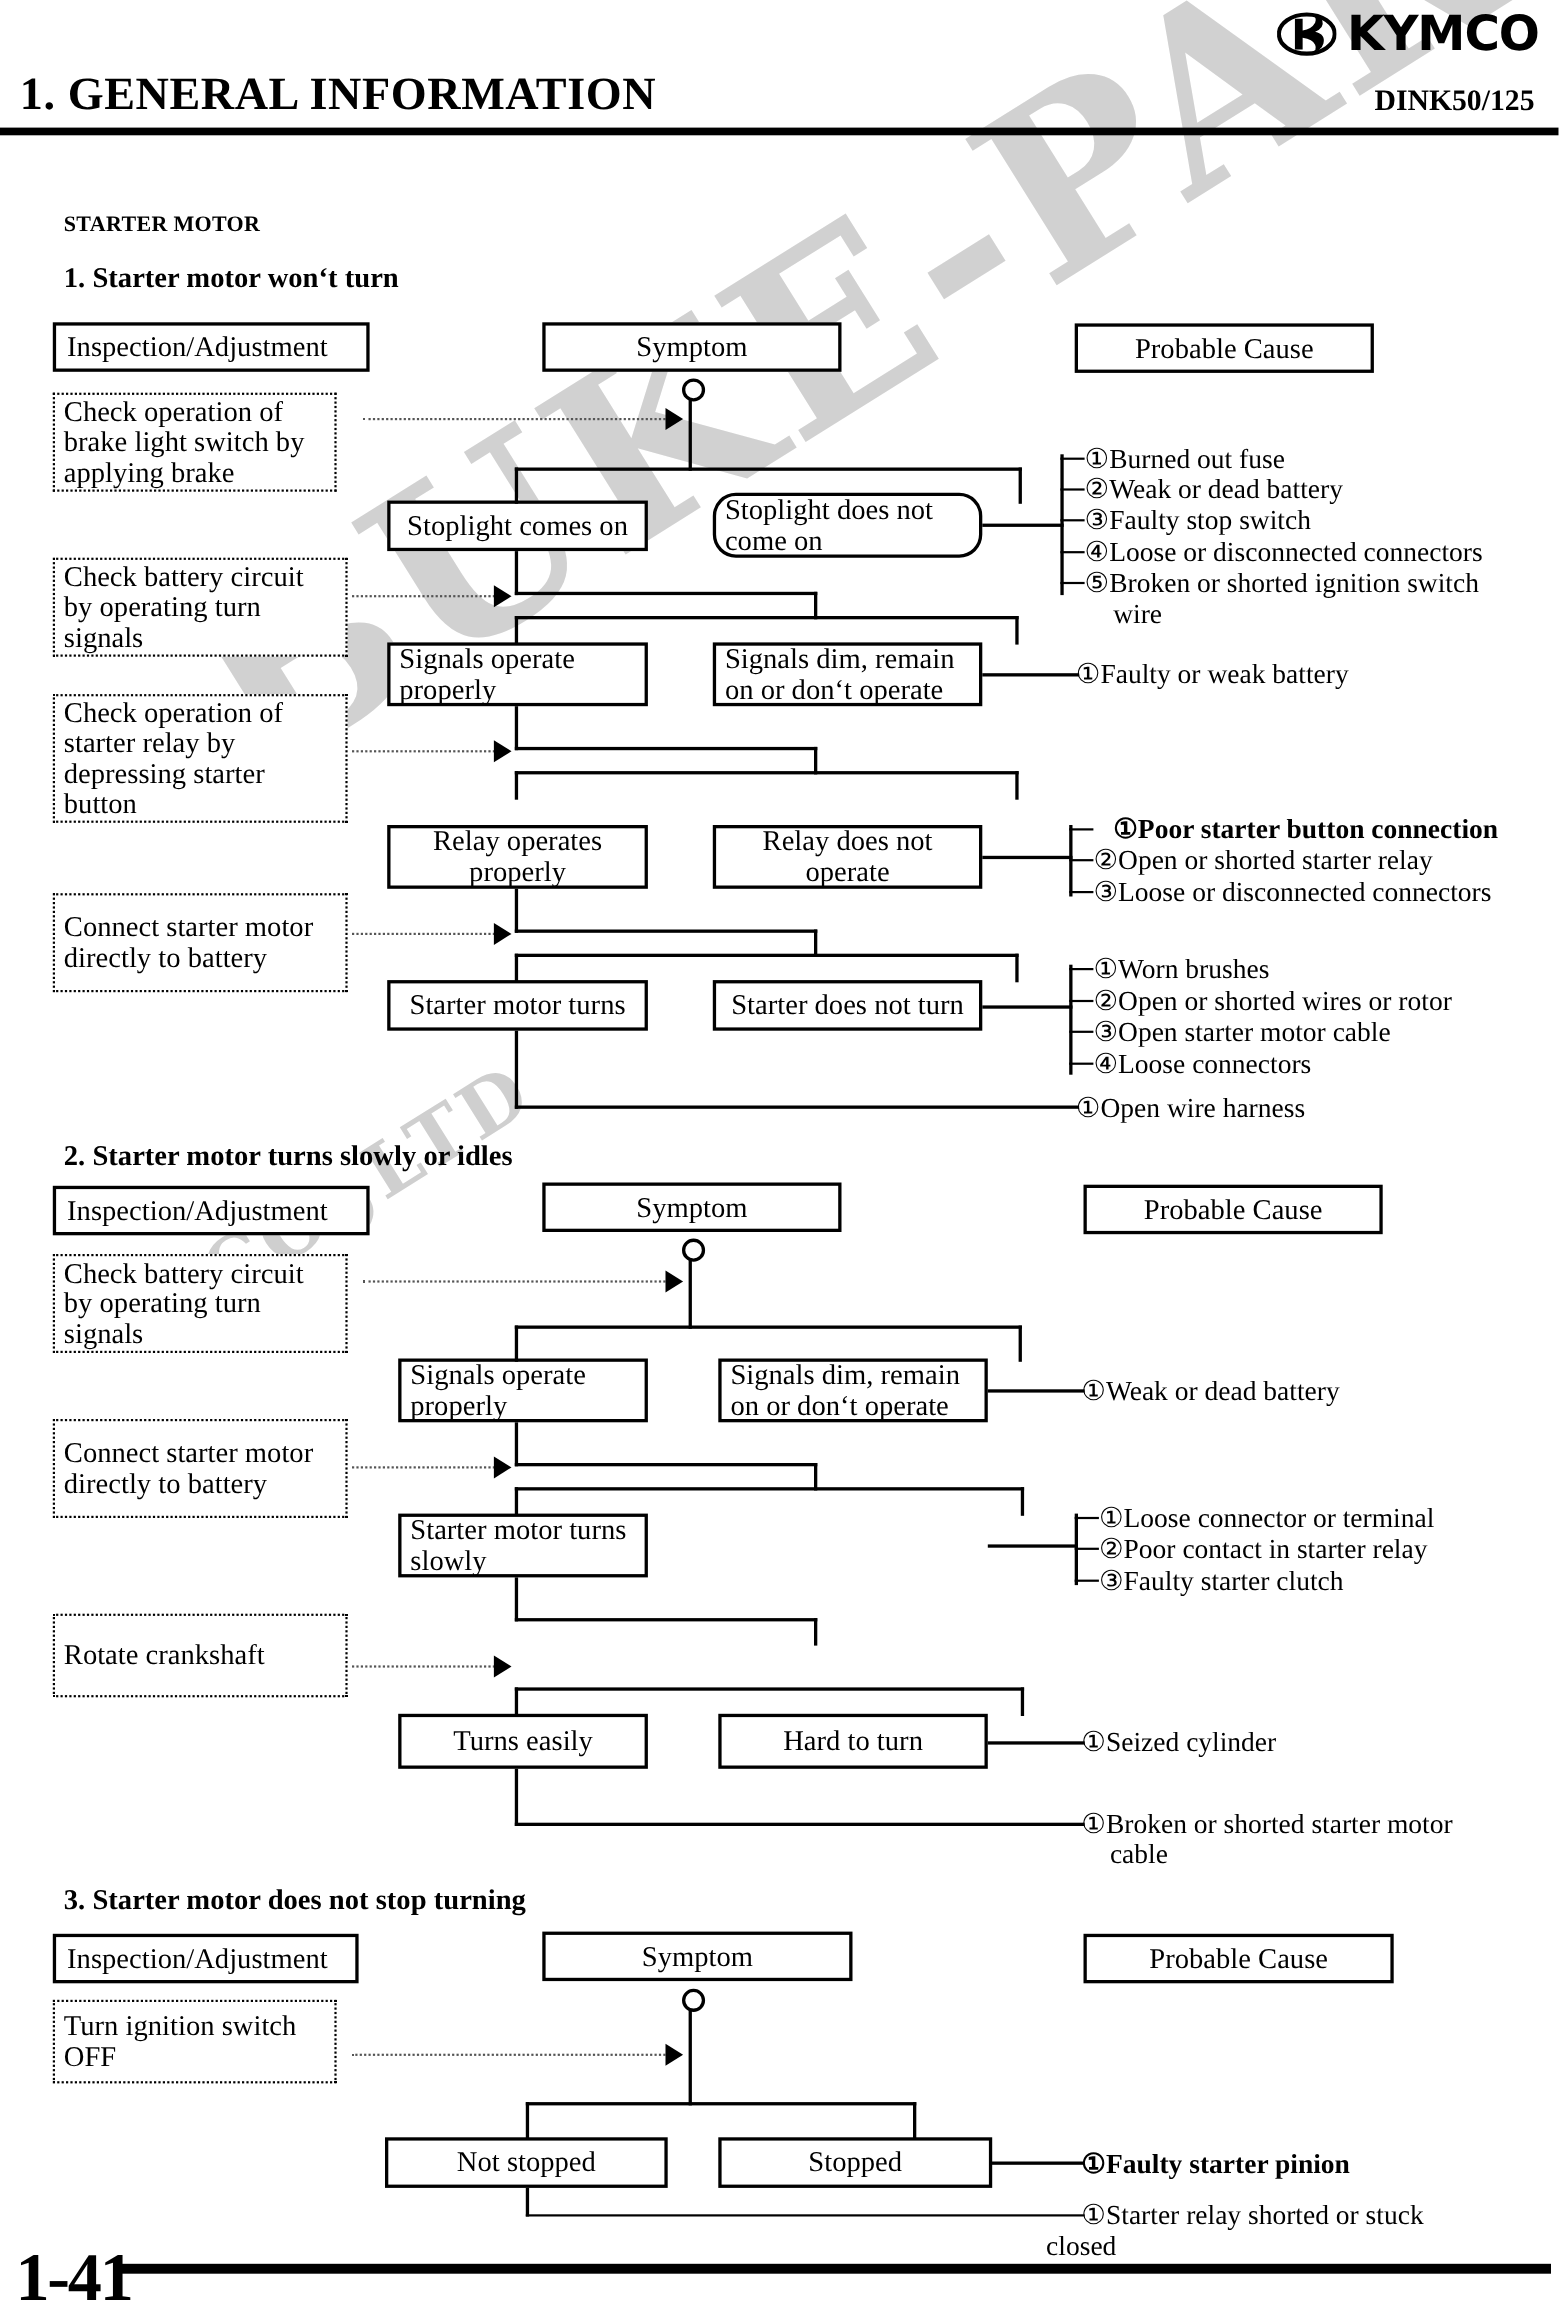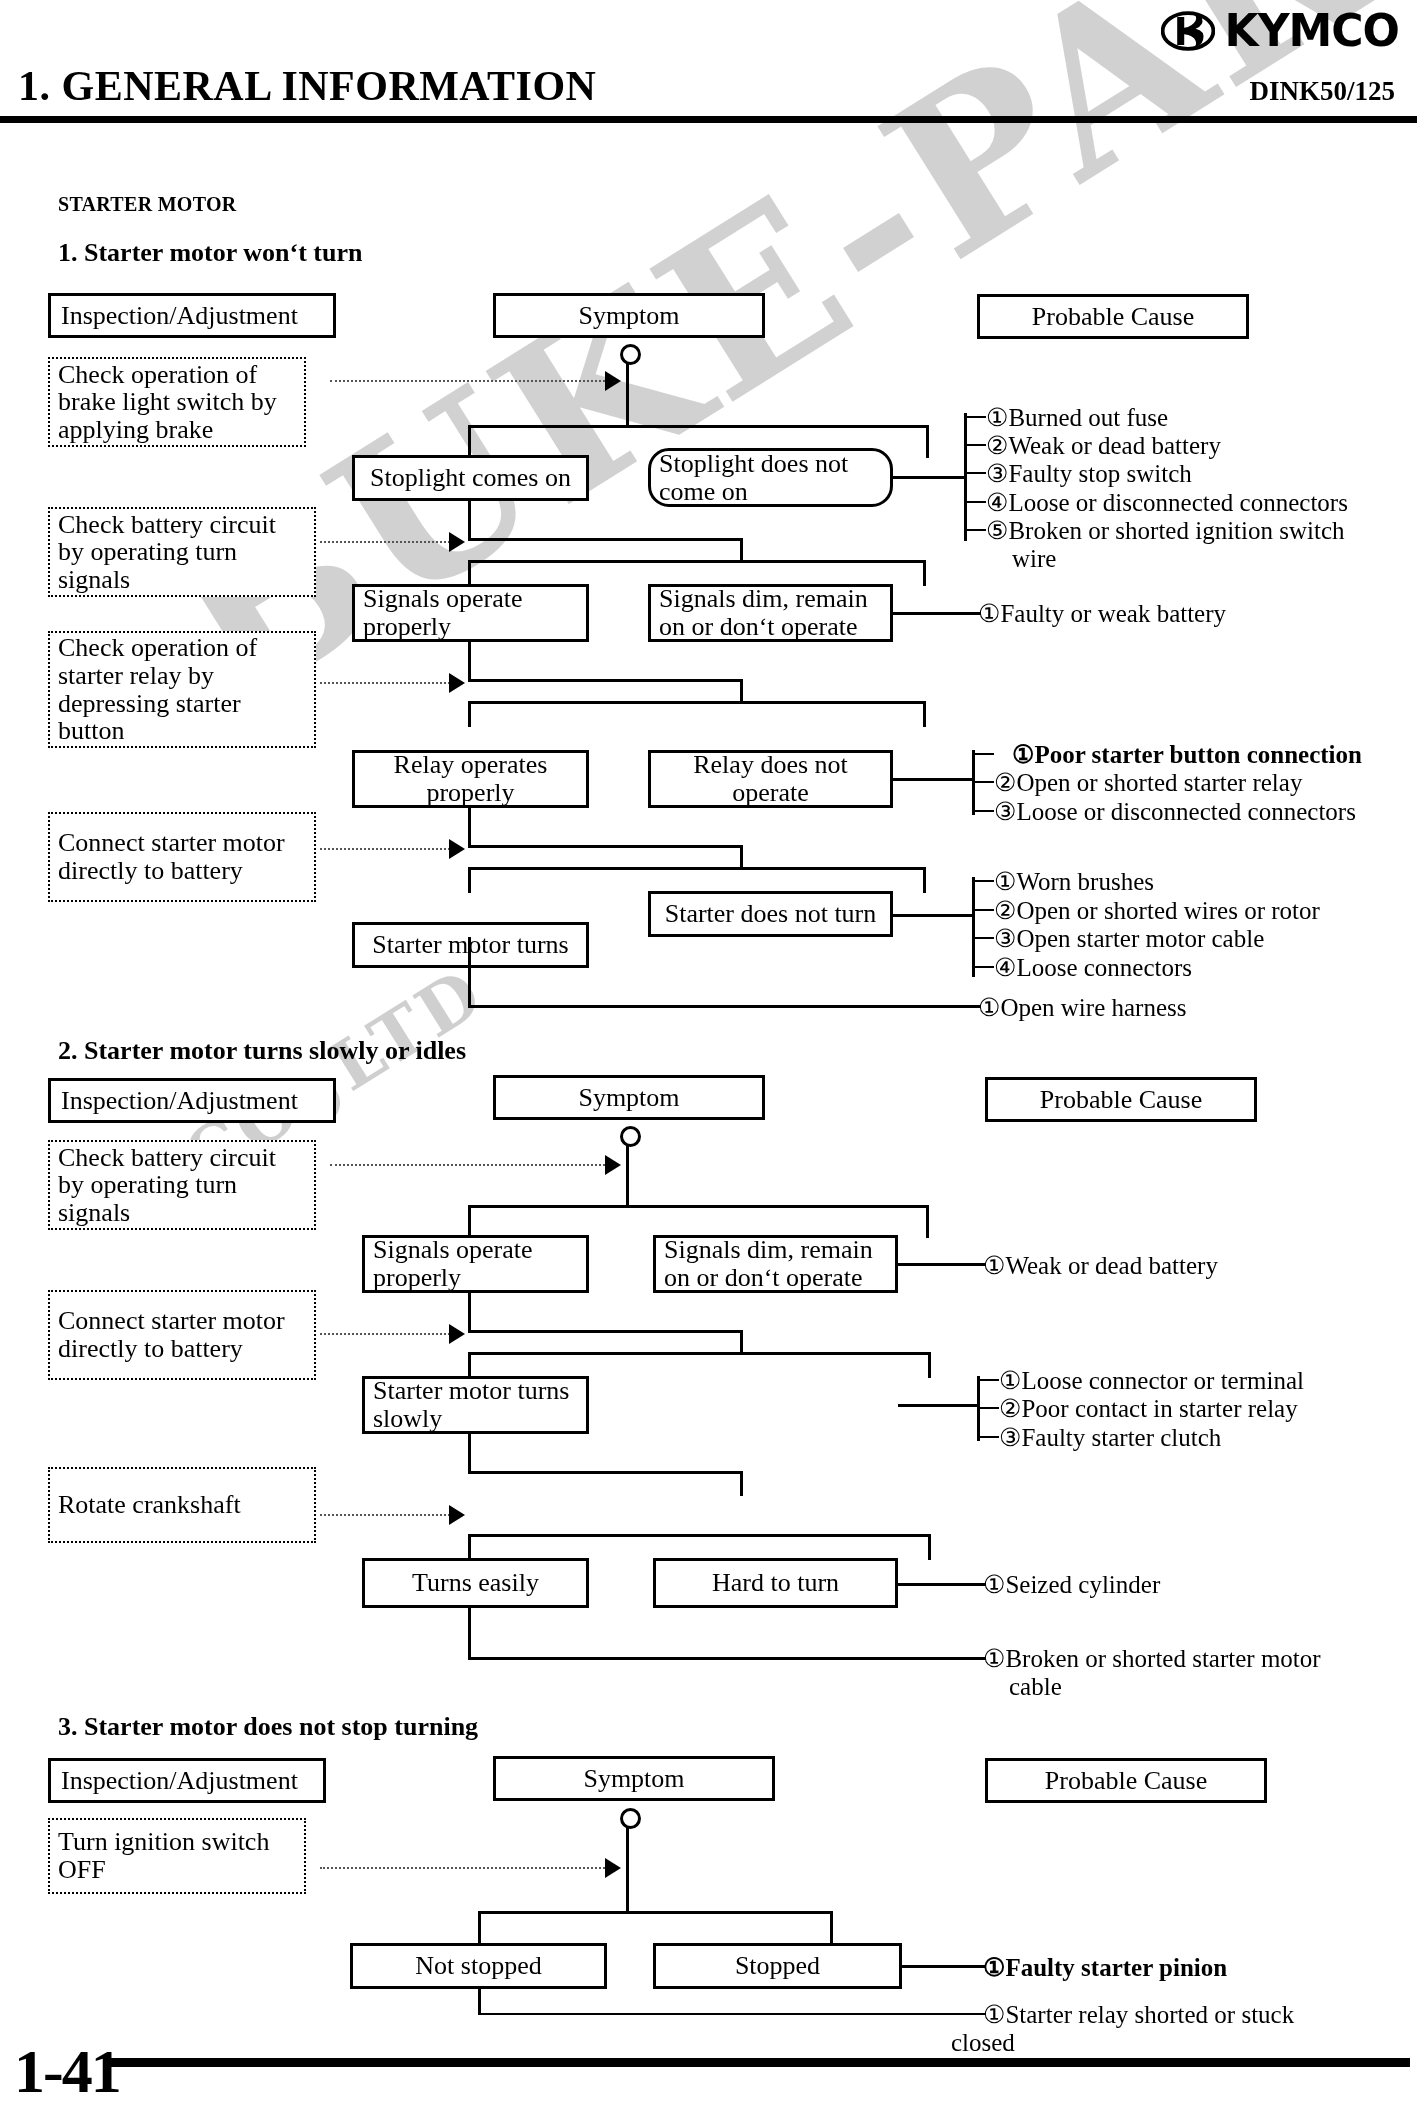--- a/index.html
+++ b/index.html
@@ -188,21 +188,21 @@
 
   <div class="ln v" style="left:468px;top:808px;height:40px;"></div>
   <div class="ln h" style="left:468px;top:845px;width:275px;"></div>
   <div class="ln v" style="left:740px;top:845px;height:25px;"></div>
   <div class="dotline" style="left:320px;top:848px;width:130px;"></div>
   <div class="arrow" style="left:449px;top:839px;"></div>
   <div class="ln h" style="left:468px;top:867px;width:458px;"></div>
   <div class="ln v" style="left:468px;top:867px;height:26px;"></div>
   <div class="ln v" style="left:923px;top:867px;height:26px;"></div>
 
-  <div class="box sym-box ctr" style="left:352px;top:922px;width:237px;height:46px;">
+  <div class="box sym-box ctr" style="left:352px;top:891px;width:237px;height:46px;">
       <span>Starter motor turns</span>
     </div>
   <div class="box sym-box ctr" style="left:648px;top:891px;width:245px;height:46px;">
       <span>Starter does not turn</span>
     </div>
 
   <div class="ln h" style="left:893px;top:914px;width:82px;"></div>
   <div class="ln v" style="left:972px;top:877px;height:100px;"></div>
   <div class="ln h t2" style="left:972px;top:880px;width:22px;"></div>
   <div class="ln h t2" style="left:972px;top:909px;width:22px;"></div>

